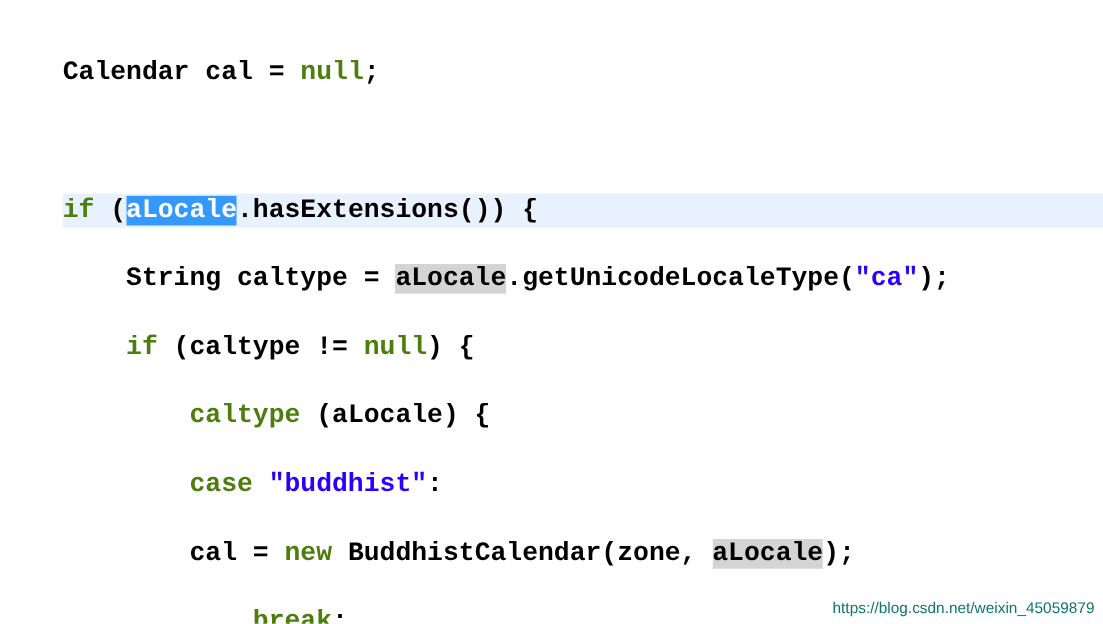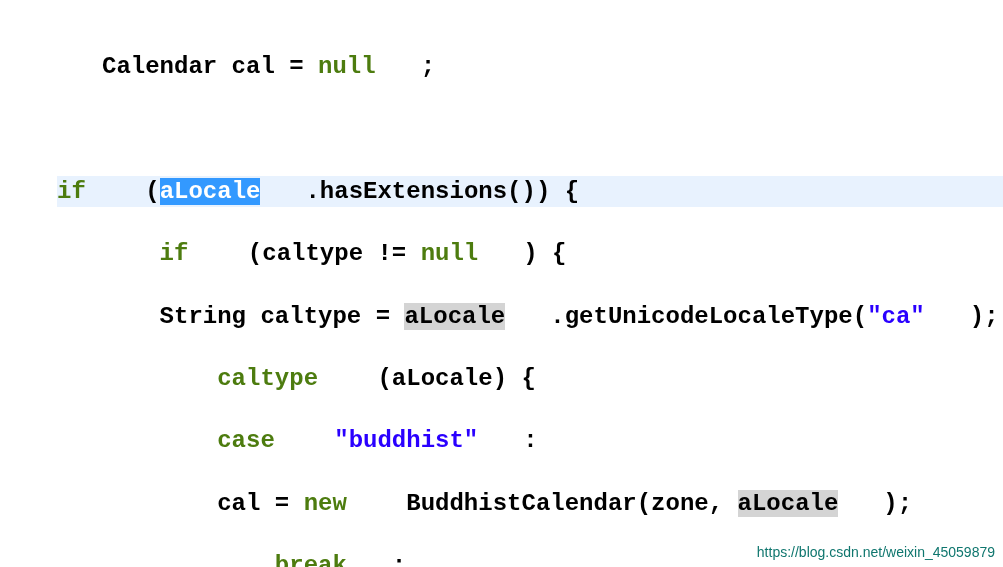--- a/index.html
+++ b/index.html
@@ -14,21 +14,21 @@
       height: 567px;
       overflow: hidden;
       position: relative;
     }
     .code-container {
       padding: 20px 0 0 57px;
       white-space: pre;
     }
     .kw { color: #4d7c0f; font-weight: bold; }
     .str { color: #2a00ff; font-weight: bold; }
-    .txt { color: #000000; margin-left: 45px; }
+    .txt { color: #000000; }
     .curline {
       background: #e8f2fe;
       display: inline-block;
       width: 100%;
     }
     .sel {
       background: #3399ff;
       color: #ffffff;
     }
     .hl {
@@ -45,22 +45,22 @@
     }
     .line { display: block; }
   </style>
 </head>
 <body>
 
 <div class="code-container">
 <span class="line"><span class="txt">Calendar cal = </span><span class="kw">null</span><span class="txt">;</span></span>
 <span class="line"><span></span> </span>
 <span class="line curline"><span class="kw">if</span><span class="txt"> (</span><span class="sel">aLocale</span><span class="txt">.hasExtensions()) {</span></span>
+<span class="line"><span class="txt">    String caltype = </span><span class="hl">aLocale</span><span class="txt">.getUnicodeLocaleType(</span><span class="str">"ca"</span><span class="txt">);</span></span>
 <span class="line"><span class="txt">    </span><span class="kw">if</span><span class="txt"> (caltype != </span><span class="kw">null</span><span class="txt">) {</span></span>
-<span class="line"><span class="txt">    String caltype = </span><span class="hl">aLocale</span><span class="txt">.getUnicodeLocaleType(</span><span class="str">"ca"</span><span class="txt">);</span></span>
 <span class="line"><span class="txt">        </span><span class="kw">caltype</span><span class="txt"> (aLocale) {</span></span>
 <span class="line"><span class="txt">        </span><span class="kw">case</span><span class="txt"> </span><span class="str">"buddhist"</span><span class="txt">:</span></span>
 <span class="line"><span class="txt">        cal = </span><span class="kw">new</span><span class="txt"> BuddhistCalendar(zone, </span><span class="hl">aLocale</span><span class="txt">);</span></span>
 <span class="line"><span class="txt">            </span><span class="kw">break</span><span class="txt">;</span></span>
 
 
 
 
 
 

